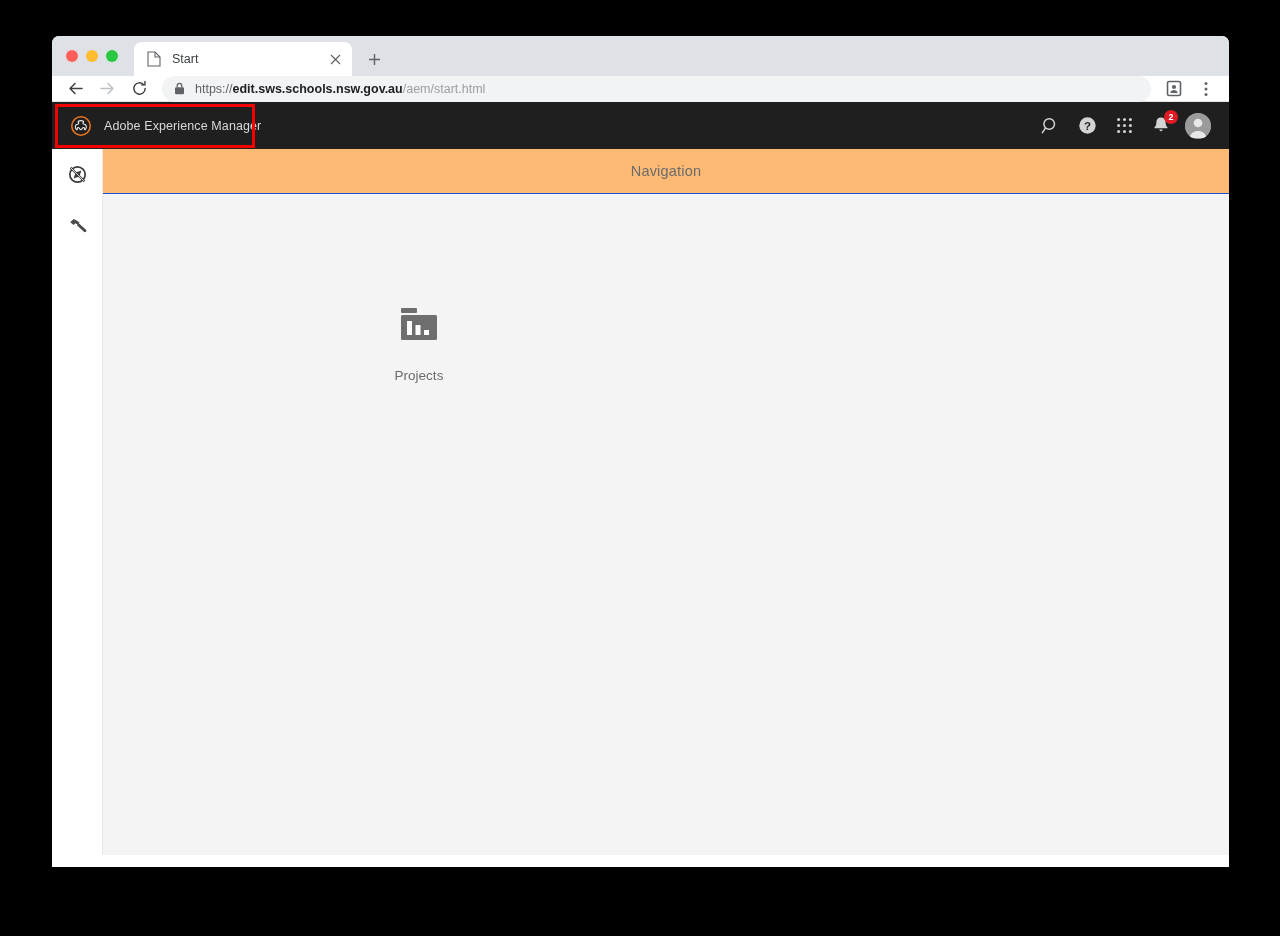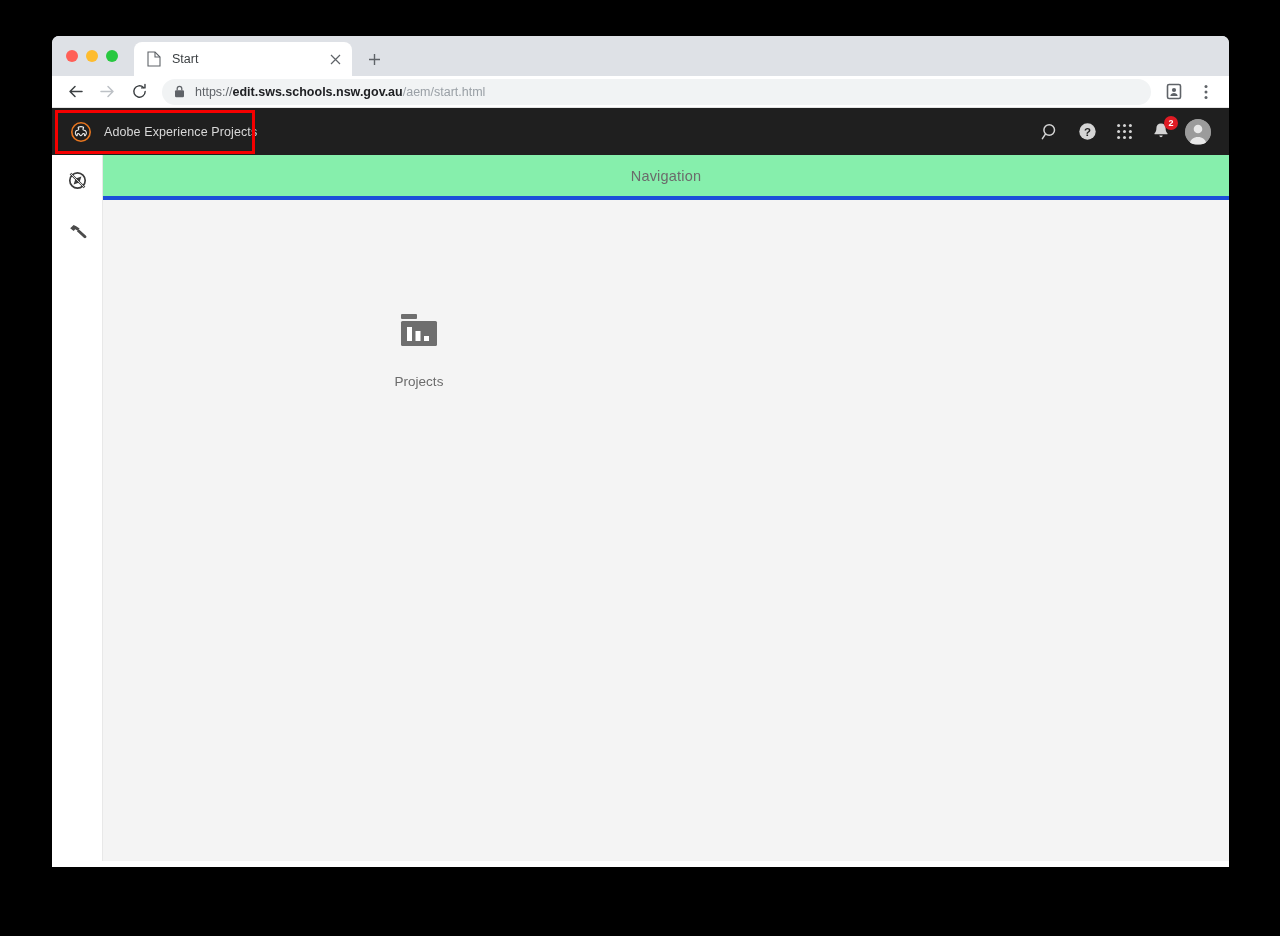--- a/index.html
+++ b/index.html
@@ -68,21 +68,21 @@
   }
   .newtab {
     width: 28px; height: 28px;
     margin-left: 8px; margin-bottom: 3px;
     display: flex; align-items: center; justify-content: center;
     color: #5f6368;
   }
 
   
   .toolbar {
-    height: 32px;
+    height: 26px;
     background: #fff;
     display: flex; align-items: center;
     padding: 0 8px;
     gap: 2px;
     border-bottom: 1px solid #e4e4e4;
   }
   .tb-btn {
     width: 30px; height: 30px;
     display: flex; align-items: center; justify-content: center;
     color: #5f6368;
@@ -189,22 +189,22 @@
   .rail-item {
     width: 40px; height: 34px;
     display: flex; align-items: center; justify-content: center;
     color: #4b4b4b;
   }
 
   .content { flex: 1 1 auto; background: #f4f4f4; display: flex; flex-direction: column; }
 
   .nav-bar {
     height: 45px;
-    background: #86efac;
-    border-bottom: 4px solid #1d4ed8;
+    background: #fdba74;
+    border-bottom: 1px solid #1d4ed8;
     display: flex; align-items: center; justify-content: center;
   }
   .nav-title {
     font-size: 14.5px;
     color: #6b6b6b;
     letter-spacing: .2px;
   }
 
   .tiles-area {
     flex: 1 1 auto;
@@ -324,21 +324,21 @@
 
     <div class="aem-header">
 
       <div class="brand">
         <span class="brand-logo">
           <svg width="22" height="22" viewBox="0 0 22 22">
             <circle cx="11" cy="11" r="9.2" fill="none" stroke="#e8761f" stroke-width="1.6"></circle>
             <path d="M11 5.6c1.5 0 2.6.6 2.6 1.2 0 .5-.7.8-.7 1.5 0 .6.5.9 1.2.9.9 0 1.9.9 2.2 2 .3 1.3-.2 2.6-1 3.3-.5.4-.9.2-.9-.4 0-.7.2-1-.3-1.4-.5-.4-1.2-.1-1.7.5-.5.6-.5 1.5-1.4 1.5-1 0-1.2-.9-1.7-1.5-.5-.6-1.2-.9-1.7-.5-.5.4-.3.7-.3 1.4 0 .6-.4.8-.9.4-.8-.7-1.3-2-1-3.3.3-1.1 1.3-2 2.2-2 .7 0 1.2-.3 1.2-.9 0-.7-.7-1-.7-1.5 0-.6 1.1-1.2 2.9-1.2z" fill="none" stroke="#f2f2f2" stroke-width="1.05" stroke-linejoin="round"></path>
           </svg>
         </span>
-        <span class="brand-text">Adobe Experience Projects</span>
+        <span class="brand-text">Adobe Experience Manager</span>
       </div>
 
       <div class="annotation-box"></div>
 
       <div class="header-actions">
         <div class="hicon">
           <svg width="19" height="19" viewBox="0 0 19 19">
             <circle cx="8.2" cy="8" r="5.3" fill="none" stroke="#d4d4d4" stroke-width="1.5"></circle>
             <path d="M4.4 12.2L1.4 16.6" stroke="#d4d4d4" stroke-width="1.5" stroke-linecap="round"></path>
           </svg>

